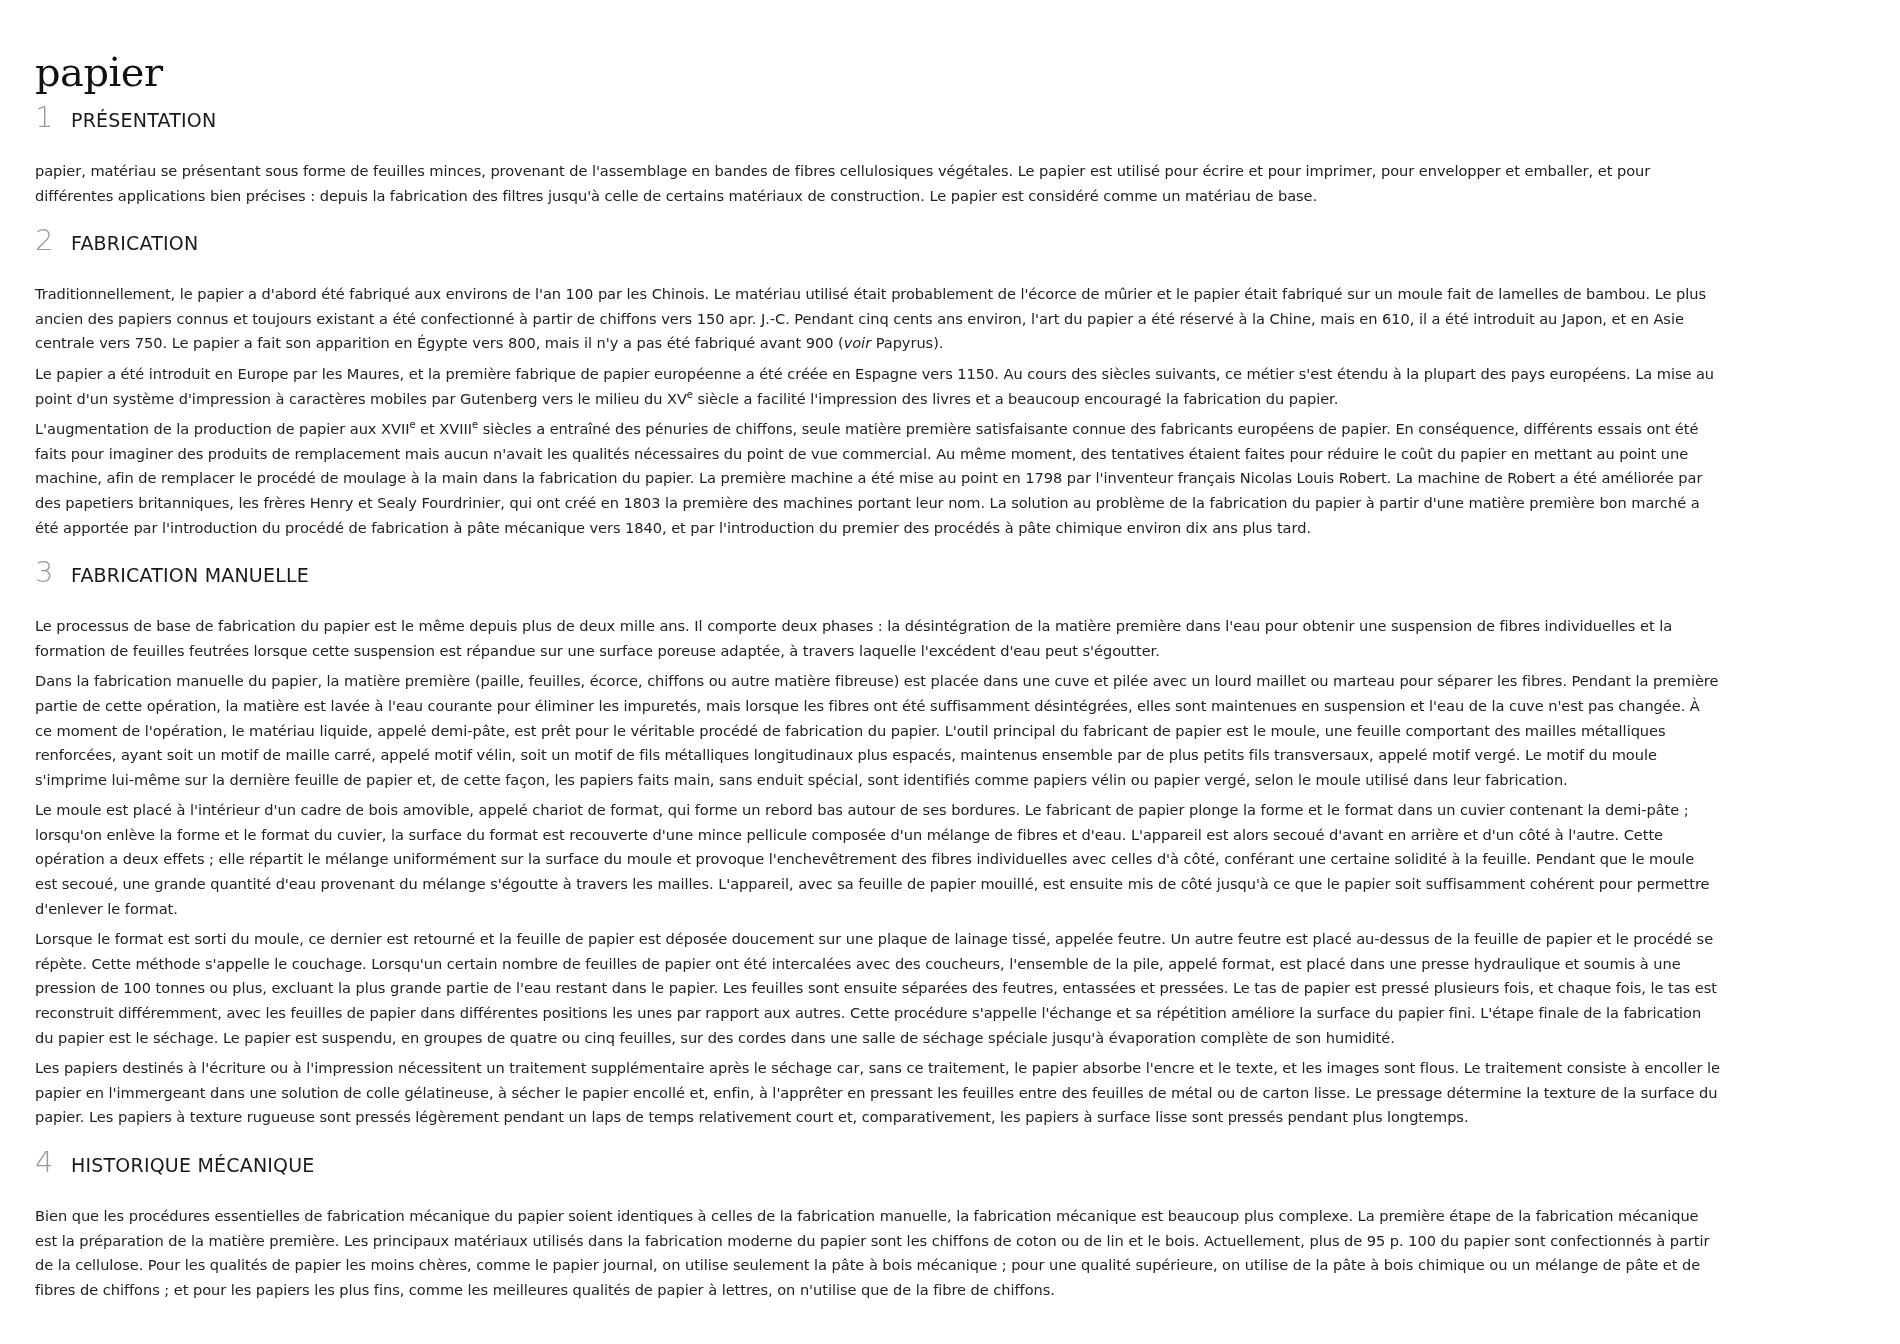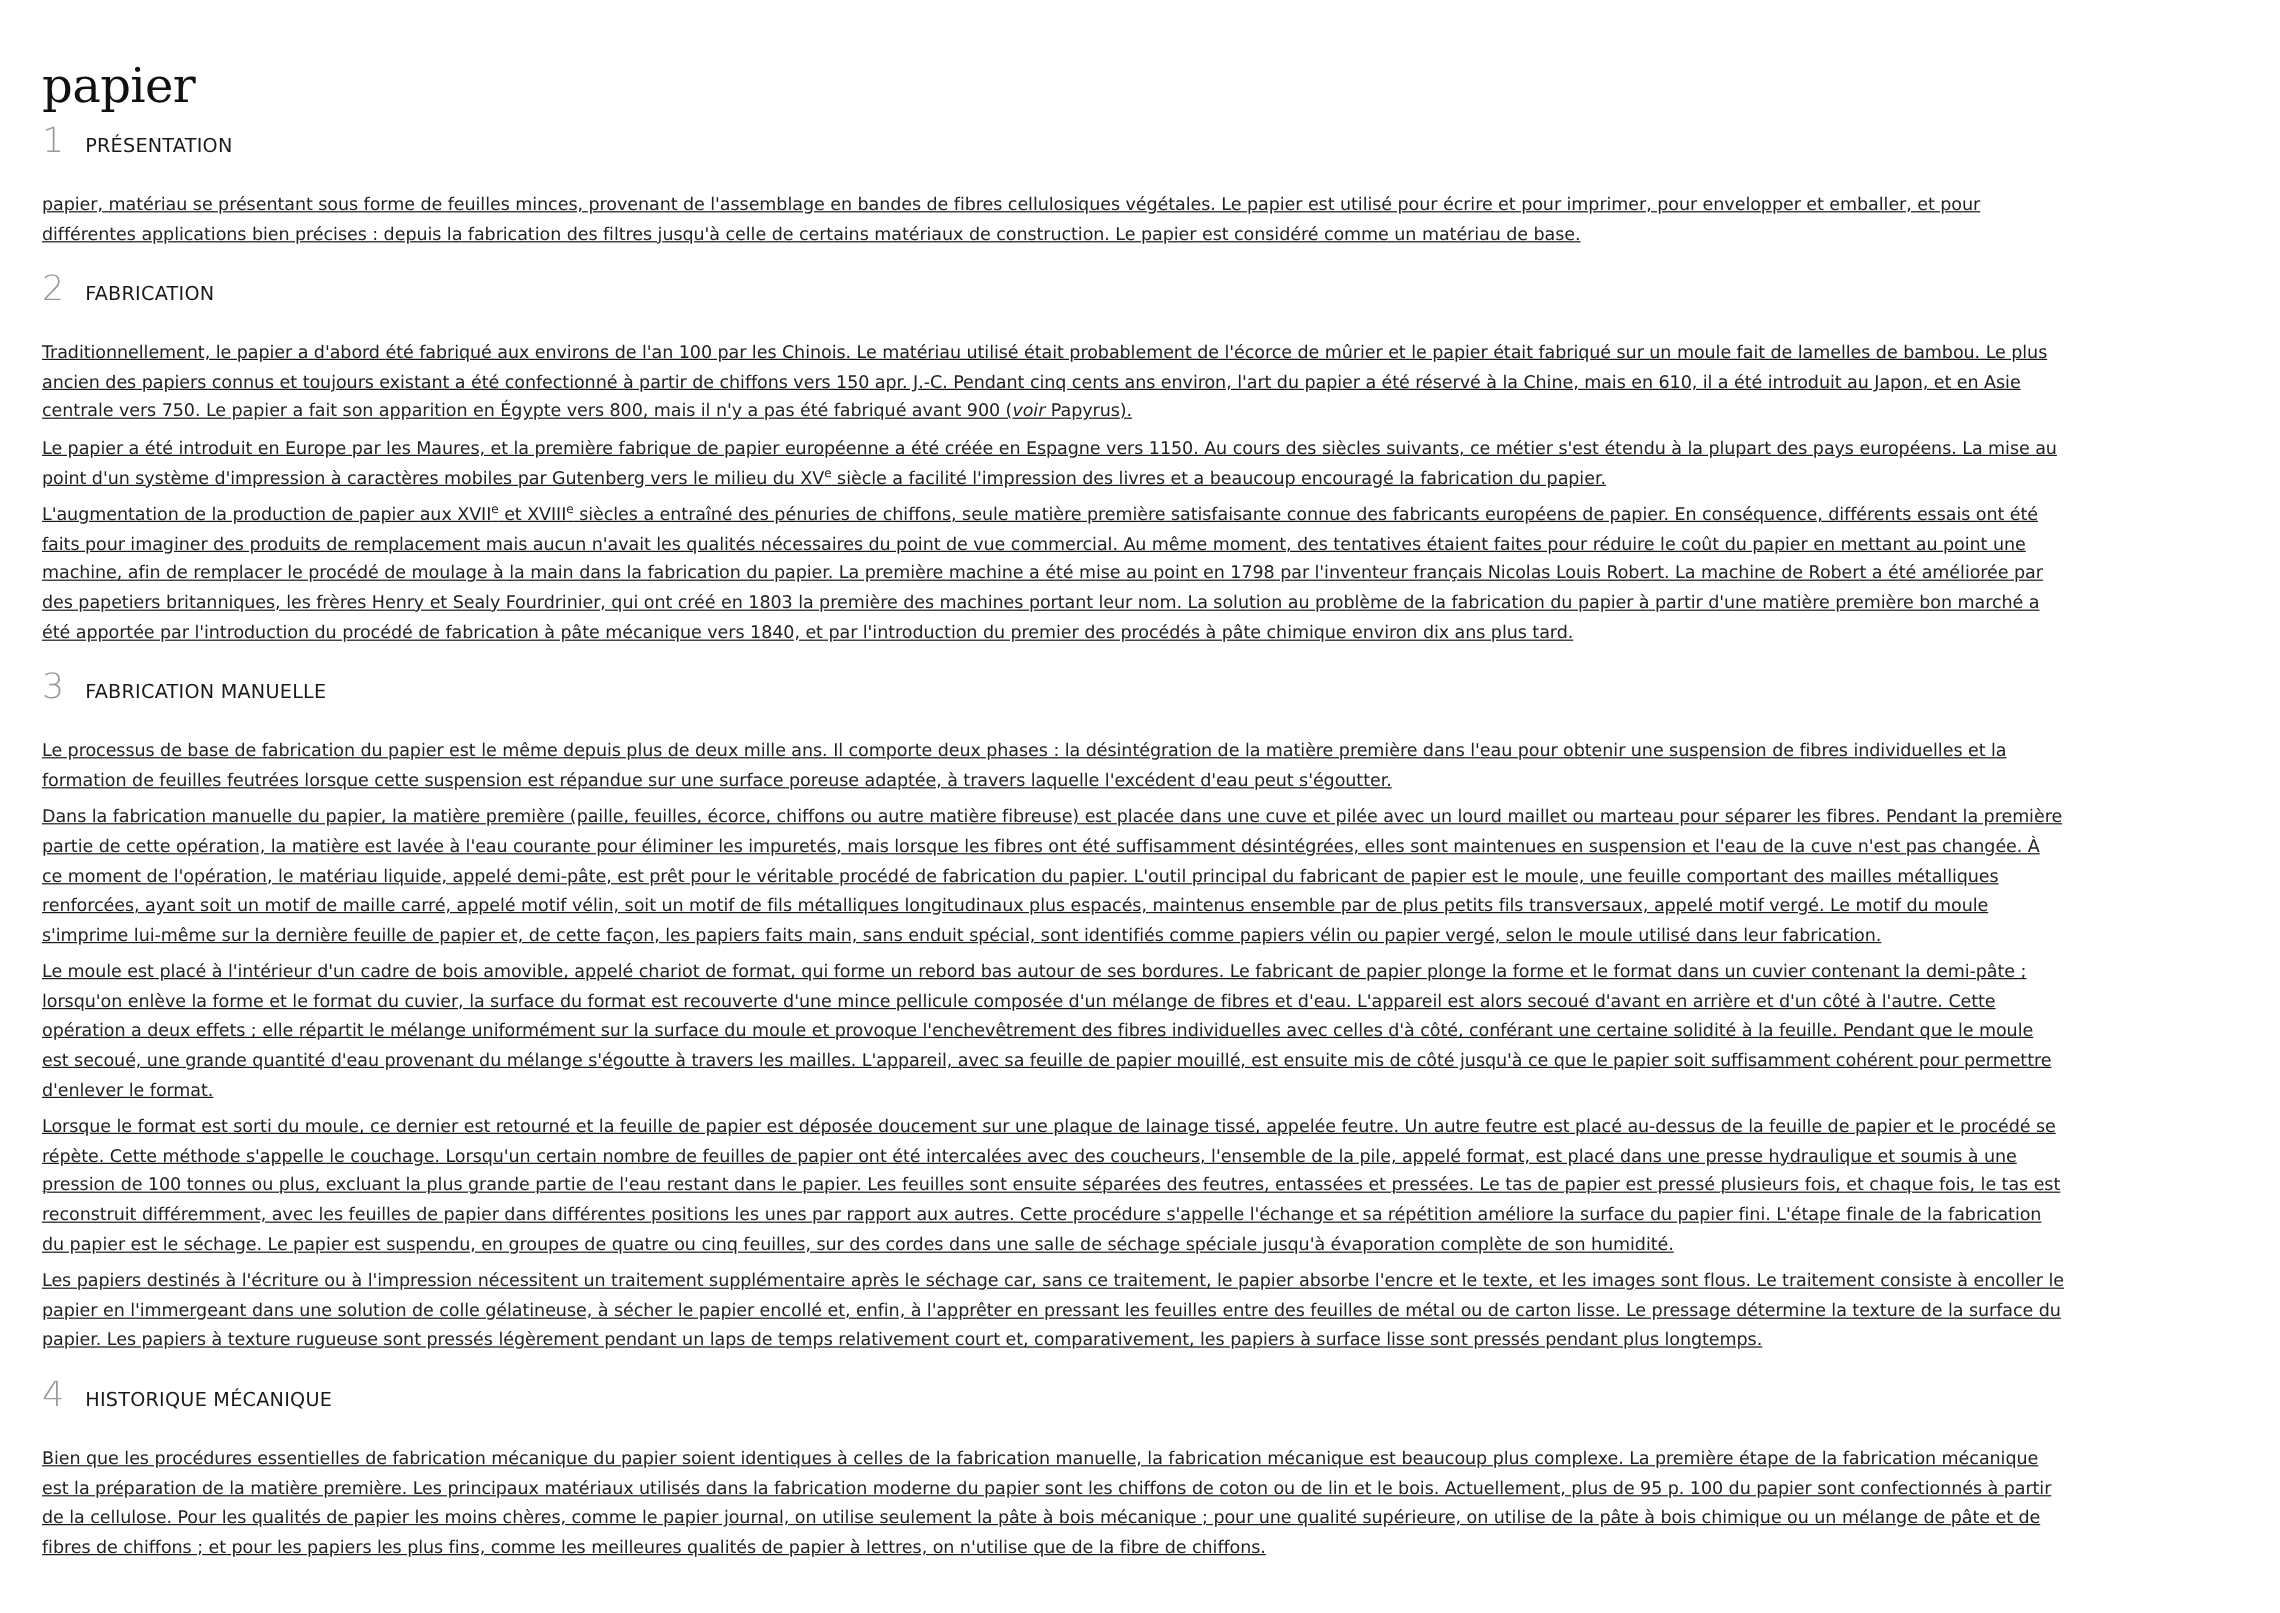--- a/index.html
+++ b/index.html
@@ -37,34 +37,34 @@
   .section-number {
     font-family: "DejaVu Sans", sans-serif;
     font-size: 29px;
     color: #999999;
     font-weight: 200;
     width: 36px;
     display: inline-block;
   }
   .section-title {
     font-family: "DejaVu Sans", sans-serif;
-    font-size: 16px;
+    font-size: 19px;
     color: #1a1a1a;
     letter-spacing: 0.2px;
   }
   .section-body { margin: 0; }
   .para {
     margin: 0;
     font-size: 14.6px;
     line-height: 24.6px;
     color: #222;
     letter-spacing: -0.05px;
   }
   .section-block.first .section-body { padding-top: 23px; }
-  .section-block .section-body { padding-top: 23px; text-decoration: underline; }
+  .section-block .section-body { padding-top: 23px; }
   .section-block .para + .para { margin-top: 6px; }
   .section-block { margin-bottom: 15px; }
   .section-block .section-heading { height: 36px; }
   sup { font-size: 10px; line-height: 0; }
 </style>
 </head>
 <body>
 
 <div class="page">
   <h1 class="doc-title">papier</h1>

